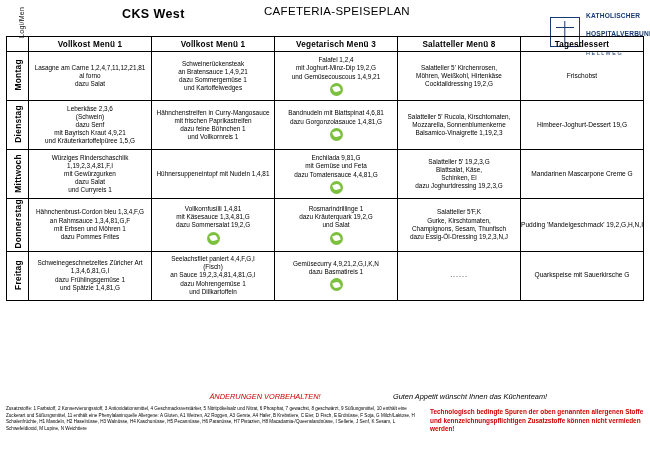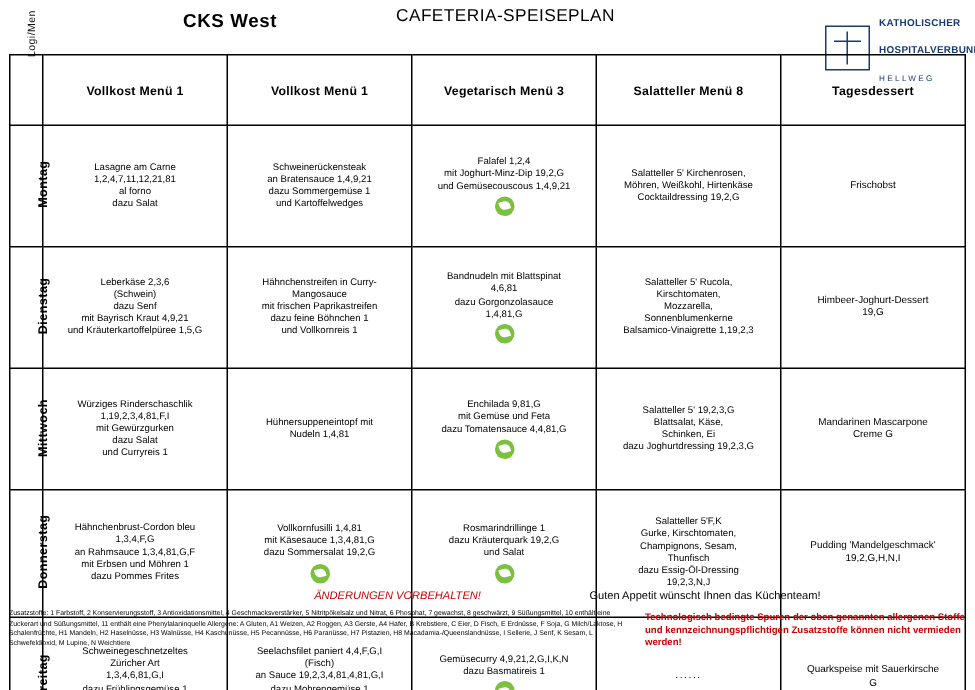--- a/index.html
+++ b/index.html
@@ -57,21 +57,21 @@
   .brand-text .b3{font-size:5.4px;color:#173a73;letter-spacing:1.6px;}
 
   
   table.menu{
     position:absolute;left:6px;top:36px;width:638px;
     border-collapse:collapse;table-layout:fixed;
   }
   table.menu th, table.menu td{
     border:1px solid #000;
     vertical-align:middle;
-    padding:16px;
+    padding:0;
   }
   col.daycol{width:22px;}
   col.mcol{width:123px;}
   th.colhead{
     height:14px;
     font-size:8.2px;font-weight:bold;text-align:center;
     letter-spacing:.2px;
   }
   th.blank{border-top:1px solid #000;border-left:1px solid #000;}
   td.day{
@@ -106,21 +106,21 @@
   .dots{display:block;font-size:7px;letter-spacing:1px;color:#000;}
 
   
   .footer{position:absolute;left:0;top:392px;width:650px;}
   .f-notice{
     position:absolute;left:150px;top:0;width:230px;text-align:center;
     font-size:7.4px;font-style:italic;color:#cc0000;font-weight:normal;
   }
   .f-wish{
     position:absolute;left:300px;top:0;width:340px;text-align:center;
-    font-size:7.4px;color:#000;
+    font-size:7.4px;font-style:italic;color:#000;
   }
   .f-legend{
     position:absolute;left:6px;top:14px;width:420px;
     font-size:4.6px;line-height:1.45;color:#000;
   }
   .f-allergen{
     position:absolute;left:430px;top:16px;width:216px;
     font-size:6.4px;line-height:1.35;color:#cc0000;font-weight:bold;
   }
 </style>

